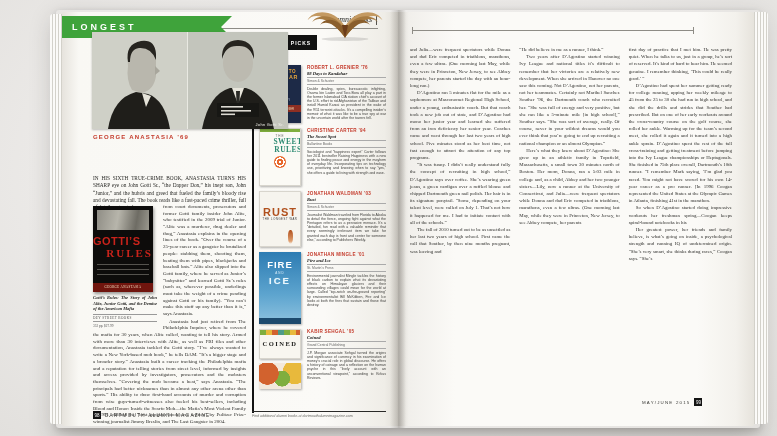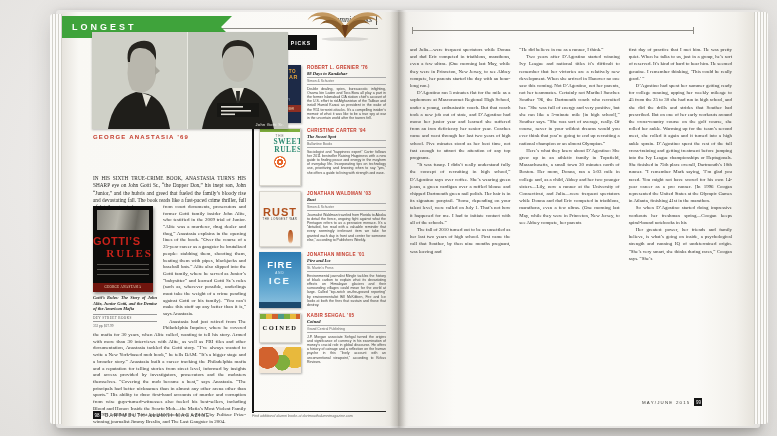--- a/index.html
+++ b/index.html
@@ -124,21 +124,21 @@
   .cvs-the{font-size:3px;color:#666;margin-top:2px;letter-spacing:1px;}
   .cvs-word{font-family:"Liberation Serif",serif;font-weight:bold;color:#2c8a72;font-size:7.5px;letter-spacing:.5px;line-height:1.02;margin-left:16px;}
   .cvs-target{width:12px;height:12px;border-radius:50%;margin-top:2.5px;
     background:radial-gradient(circle,#fff 0 18%,#e8682c 18% 40%,#fff 40% 55%,#e8682c 55% 100%);}
   .cov-rust{height:56px;background:#f6f4ee;border:.5px solid #d8d5cd;box-sizing:border-box;
     display:flex;flex-direction:column;align-items:center;position:relative;}
   .cvr-word{font-weight:bold;font-size:11px;color:#b0501d;letter-spacing:1px;margin-top:14px;}
   .cvr-sub{font-size:2.7px;color:#333;letter-spacing:.6px;}
   .cvr-drip{position:absolute;right:7px;bottom:2px;width:5px;height:14px;border-radius:40% 40% 50% 50%;
     background:linear-gradient(#b0501d,#e0a070 80%,transparent);}
-  .cov-fire{height:56px;background:linear-gradient(#2d7cb3 0%,#5ea5cf 60%,#8fc3e0 100%);
+  .cov-fire{height:72px;background:linear-gradient(#2d7cb3 0%,#5ea5cf 60%,#8fc3e0 100%);
     display:flex;flex-direction:column;align-items:center;position:relative;}
   .cvf-f{color:#fff;font-weight:bold;font-size:9.5px;letter-spacing:1px;margin-top:8px;line-height:1;}
   .cvf-and{color:#dff0fa;font-size:3px;letter-spacing:1px;margin:1px 0;}
   .cvf-i{color:#eaf6fc;font-weight:bold;font-size:9.5px;letter-spacing:2px;line-height:1;text-shadow:0 0 1px #9ed0ea;}
   .cvf-ground{position:absolute;bottom:0;width:100%;height:6px;background:#1c4a6e;}
   .cov-coined{height:30px;background:#f8f6f0;border:.5px solid #d8d5cd;box-sizing:border-box;
     display:flex;flex-direction:column;align-items:center;}
   .cvc-band{width:100%;height:5px;background:repeating-linear-gradient(90deg,#7fae3e 0 6px,#e8b93c 6px 12px,#d2622e 12px 18px,#4d9b8a 18px 24px);}
   .cvc-word{font-family:"Liberation Serif",serif;font-weight:bold;font-size:6.5px;color:#1e1e1c;letter-spacing:1.5px;margin-top:5px;}
   .cov-partial{height:26px;margin-top:4px;

